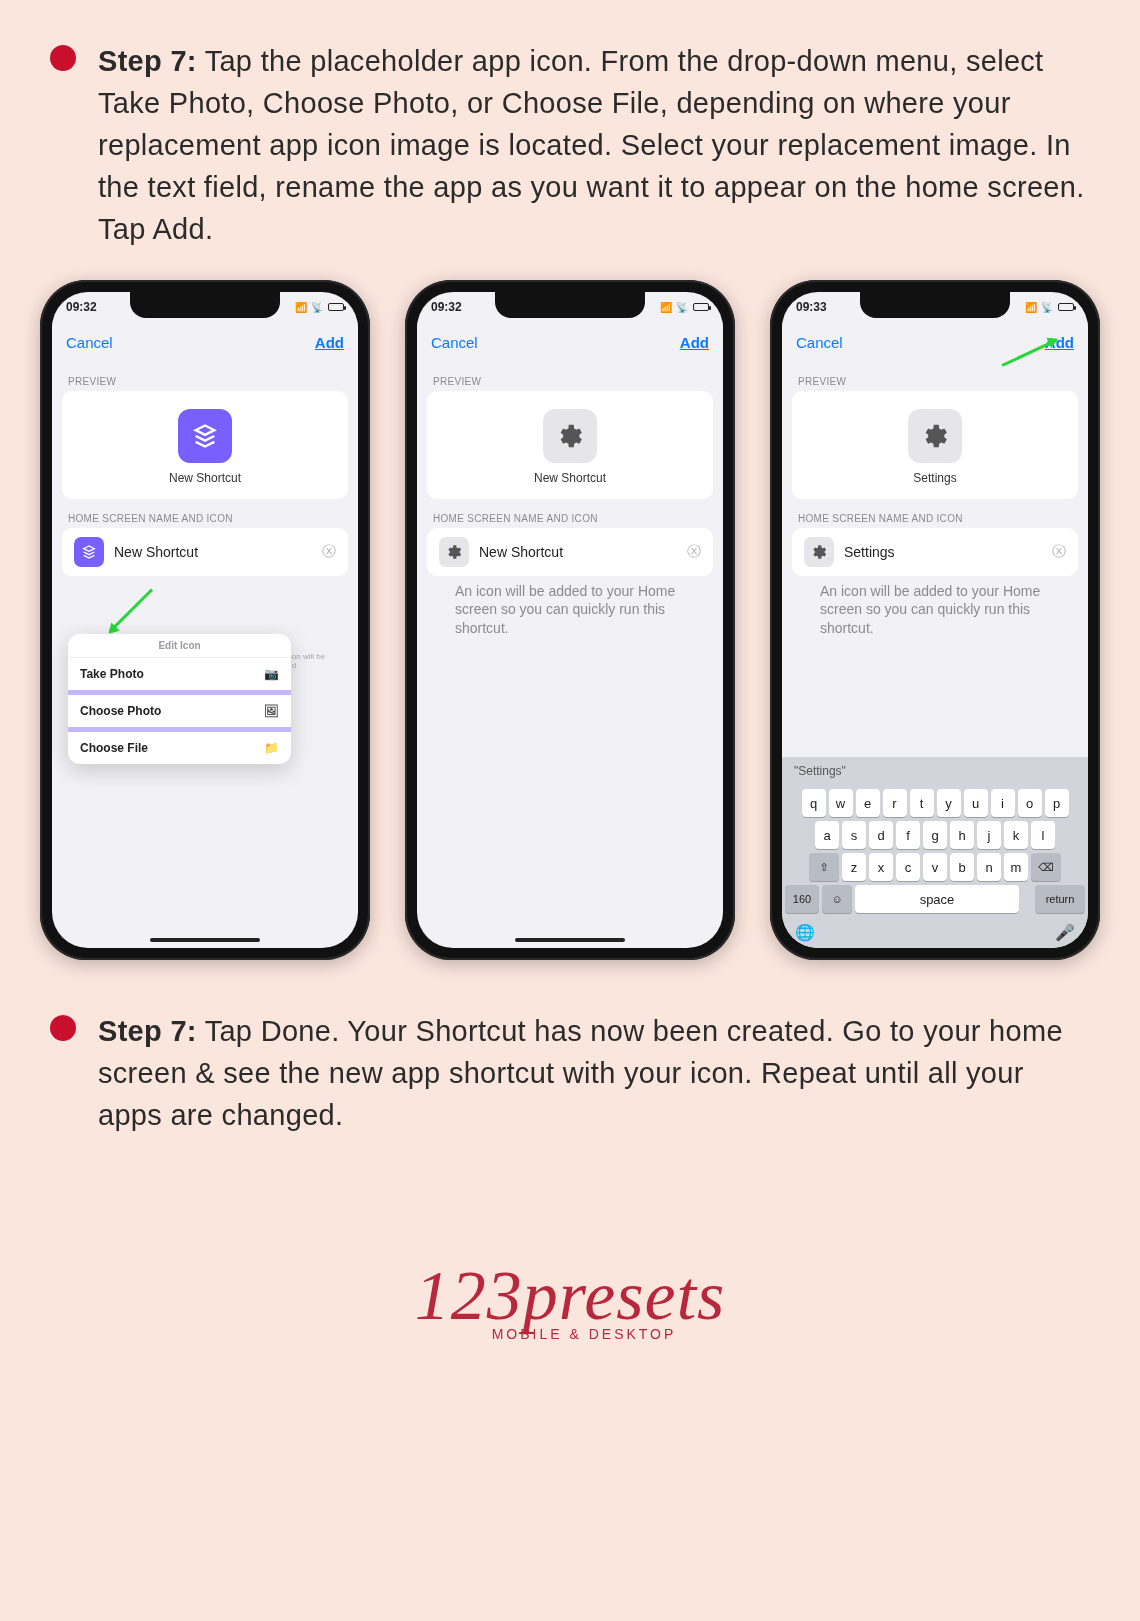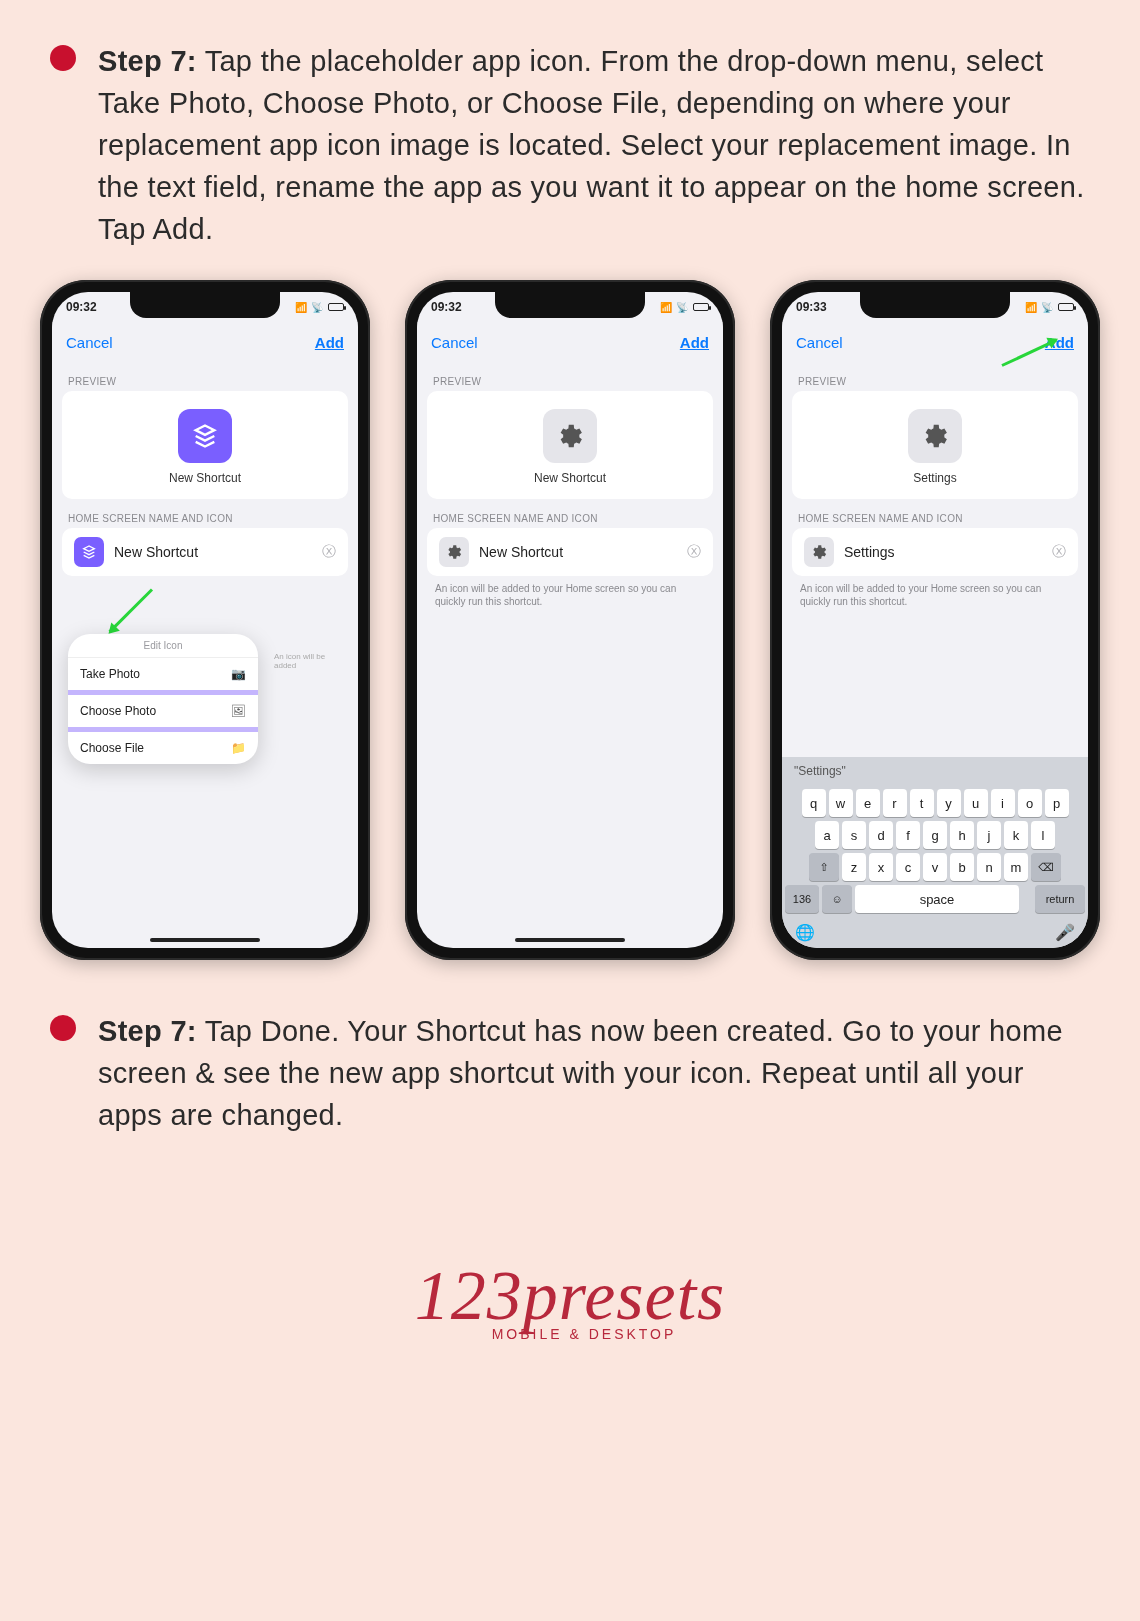--- a/index.html
+++ b/index.html
@@ -66,25 +66,25 @@
   .gear-icon-bg { background:#e5e5ea; }
   .preview-name { font-size:12px; color:#333; }
 
   .name-row {
     background:#fff; margin:0 10px; border-radius:10px; height:48px;
     display:flex; align-items:center; padding:0 12px; gap:10px;
   }
   .small-icon { width:30px; height:30px; border-radius:7px; display:flex; align-items:center; justify-content:center; flex:none; }
   .name-input { flex:1; font-size:14px; color:#222; }
   .clear-btn { color:#b0b0b5; font-size:14px; }
-  .helper-text { font-size:10px; color:#8a8a8f; padding:6px 30px 0 18px; line-height:1.3; }
+  .helper-text { font-size:14px; color:#8a8a8f; padding:6px 30px 0 18px; line-height:1.3;margin-left:20px; }
 
   .menu-popover {
-    position:absolute; left:16px; width:190px; background:#fff; border-radius:22px;
-    box-shadow:0 6px 22px rgba(0,0,0,.18); overflow:hidden; font-size:12px;
+    position:absolute; left:16px; width:223px; background:#fff; border-radius:12px;
+    box-shadow:0 6px 22px rgba(0,0,0,.18); overflow:hidden; font-size:12px;font-weight:bold;
   }
   .menu-title { text-align:center; color:#9a9a9f; font-size:10px; padding:6px 0; border-bottom:1px solid #eee;}
   .menu-item { display:flex; justify-content:space-between; align-items:center; padding:9px 12px; border-bottom:5px solid #c4b5fd; color:#222;}
   .menu-item:last-child { border-bottom:none;gap:43px; }
   .menu-glyph { color:#555; font-size:12px; }
   .right-helper { position:absolute; right:14px; font-size:8px; color:#aaa; top: 360px; width:70px; text-align:left;}
 
   .green-arrow {
     position:absolute; width:60px; height:3px; background:#28d63a; transform-origin:left center;
   }
@@ -303,21 +303,21 @@
             <div class="key">z</div>
             <div class="key">x</div>
             <div class="key">c</div>
             <div class="key">v</div>
             <div class="key">b</div>
             <div class="key">n</div>
             <div class="key">m</div>
             <div class="key fn">⌫</div>
           </div>
           <div class="kb-row">
-            <div class="key fn" style="min-width:34px;">136</div>
+            <div class="key fn" style="min-width:34px;">160</div>
             <div class="key fn">☺</div>
             <div class="key space">space</div>
             <div class="key fn" style="min-width:50px;margin-left:13px;">return</div>
           </div>
           <div class="kb-bottom">
             <span>🌐</span>
             <span>🎤</span>
           </div>
         </div>
       </div>

